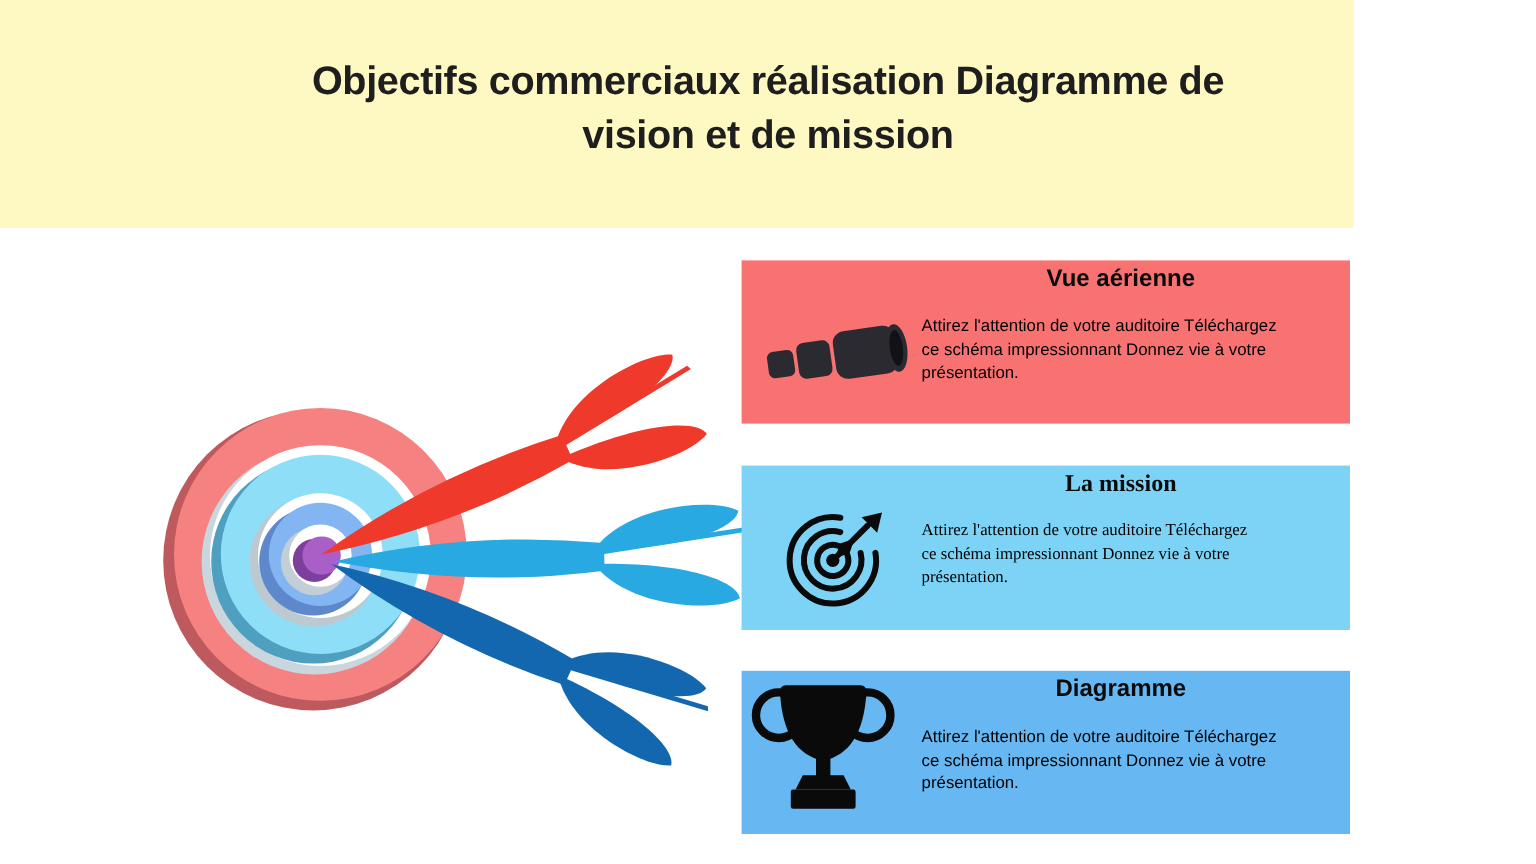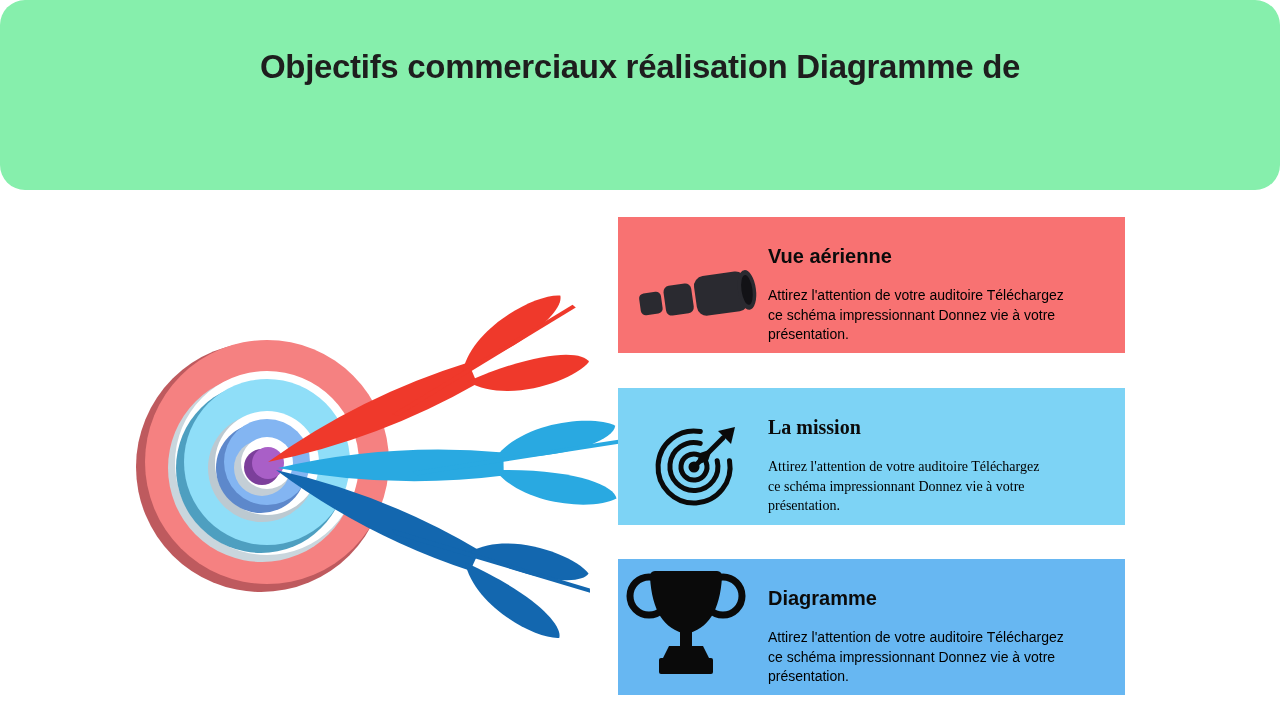--- a/index.html
+++ b/index.html
@@ -1,48 +1,49 @@
 <!DOCTYPE html>
 <html><head>
 <meta charset="utf-8">
 <style>
   html,body{margin:0;padding:0;}
   body{font-family:"Liberation Sans",sans-serif;background:#ffffff;}
   #stage{position:relative;width:1280px;height:720px;background:#ffffff;overflow:hidden;}
 
   
-  .banner{position:absolute;left:0;top:0;width:1280px;height:190px;background:#86efac;border-radius:25px;}
+  .banner{position:absolute;left:0;top:0;width:1128px;height:190px;background:#fef9c3;}
   .banner-title{position:absolute;left:0;top:44px;width:1280px;text-align:center;
     font-size:33px;font-weight:700;line-height:45px;color:#1E1E1E;letter-spacing:-0.3px;}
 
   
   .illustration{position:absolute;left:0;top:0;width:1280px;height:720px;pointer-events:none;}
 
   
   .card{position:absolute;left:618px;width:507px;box-sizing:border-box;}
   .card-1{top:217px;height:136px;background:#F87272;}
   .card-2{top:388px;height:137px;background:#7DD3F5;font-family:Liberation Serif, serif;}
   .card-3{top:559px;height:136px;background:#67B7F2;}
-  .card-title{margin:0;padding:26px 25px 0 150px;text-align:left;
+  .card-title{margin:0;padding:2px 25px 0 150px;text-align:center;
     font-size:20px;font-weight:700;color:#0B0B0B;line-height:26px;}
   .card-body{margin-top:17px;padding:0 35px 0 150px;font-size:14px;line-height:19.5px;color:#000;}
   .card-body div{white-space:nowrap;}
   .card-icon{position:absolute;pointer-events:none;}
   .icon-telescope{left:10px;top:40px;}
   .icon-target{left:26px;top:32px;}
   .icon-trophy{left:5px;top:6px;}
 </style>
 </head>
 <body>
 
 <div id="stage">
 
   <div class="banner">
     <div class="banner-title">
       <div>Objectifs commerciaux réalisation Diagramme de</div>
+      <div>vision et de mission</div>
     </div>
   </div>
 
   <svg class="illustration" viewBox="0 0 1280 720">
     <defs>
       <g id="dart">
         <path class="shaft" d="M0,0 Q117,-25 235,-12 L235,12 Q117,25 0,0 Z"></path>
         <path class="finTop" d="M226,-6 C255,-45 330,-50 352,-38 C350,-24 310,-6 226,-6 Z"></path>
         <path class="finBot" d="M226,6 C255,45 330,50 352,38 C350,24 310,6 226,6 Z"></path>
         <path class="needle" d="M140,6 L360,-24 L362,-20 L145,10 Z"></path>

